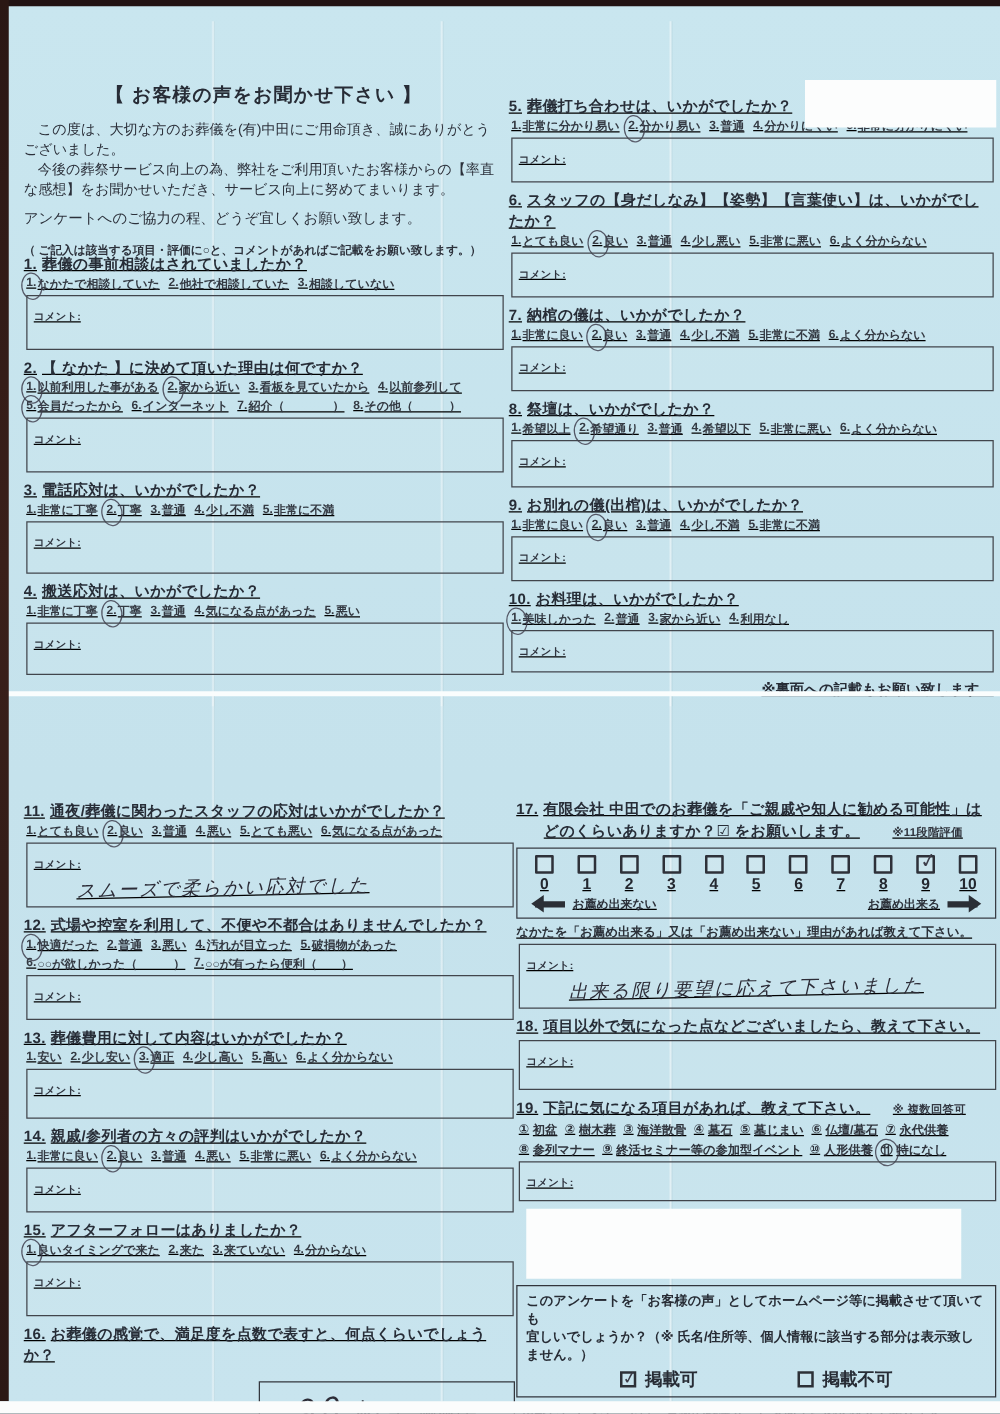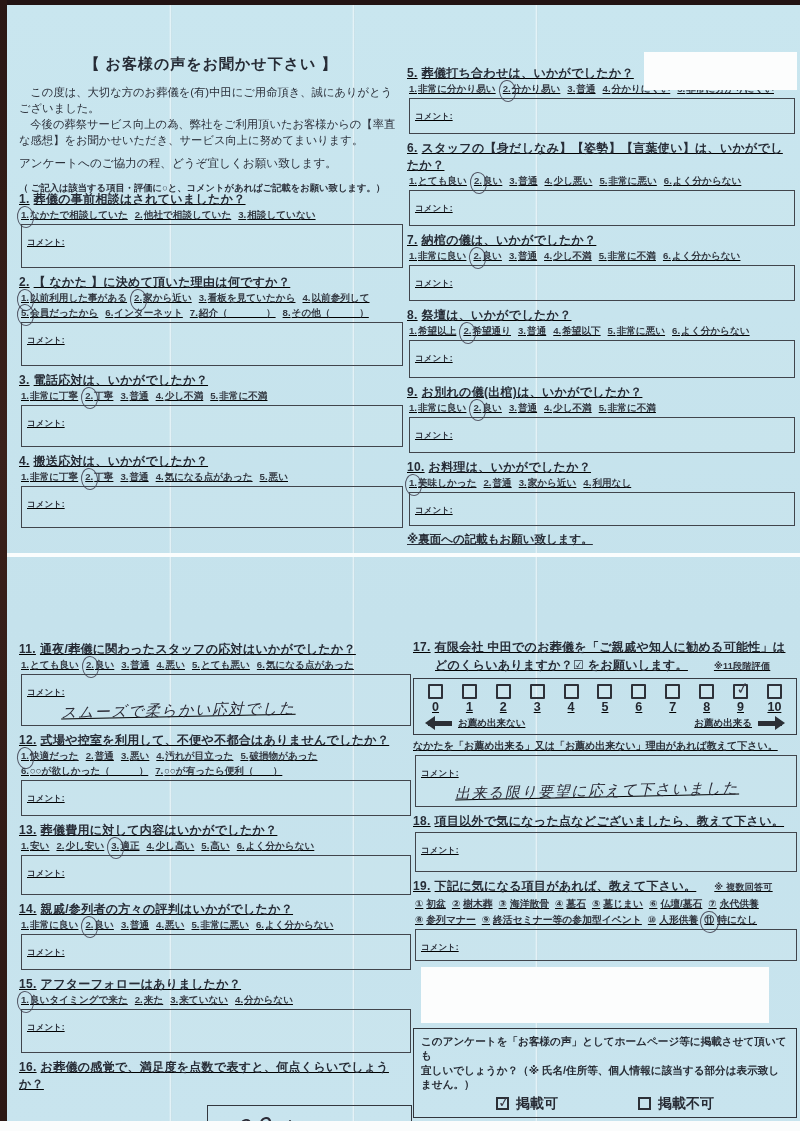--- a/index.html
+++ b/index.html
@@ -5,21 +5,21 @@
   html,body{margin:0;padding:0;background:#101010;}
   *{box-sizing:border-box;font-family:"Liberation Sans","DejaVu Sans",sans-serif;}
   .frame{position:relative;width:800px;height:1131px;overflow:hidden;margin:0 auto;
          background:linear-gradient(180deg,#c9e6ef 0%,#c5e2ec 55%,#c8e4ee 100%);}
   .edge-top{position:absolute;top:0;left:0;right:0;height:5px;background:#221313;}
   .edge-left{position:absolute;top:0;left:0;width:7px;bottom:10px;
              background:linear-gradient(180deg,#2a1714,#3a201a 40%,#2c1815);}
   .edge-bottom{position:absolute;left:0;right:0;bottom:0;height:10px;background:#fbfcfc;}
   .sep{position:absolute;left:0;right:0;top:553px;height:4px;background:#fafdfd;}
   .page{position:absolute;left:7px;right:0;}
-  #page1{top:5px;height:548px;}
+  #page1{top:17px;height:548px;}
   #page2{top:557px;height:564px;}
   .crease{position:absolute;top:0;bottom:0;width:3px;pointer-events:none;
           background:linear-gradient(to right,rgba(255,255,255,0),rgba(255,255,255,.5),rgba(150,185,195,.28));}
 
   
   #p1-head{position:absolute;left:12px;top:50px;width:384px;color:#2c313b;}
   #p1-head h1{font-size:15px;margin:0 0 10px;text-align:center;letter-spacing:1px;color:#272c36;}
   #p1-head p{margin:0;font-size:11.3px;font-weight:400;line-height:1.42;}
   #p1-head .p3{margin-top:7px;font-size:11.6px;}
   #p1-head .note{margin-top:10px;font-size:9.3px;font-weight:600;}
@@ -90,21 +90,21 @@
   .pub-box{border:1.6px solid #31353c;padding:5px 7px 4px;font-size:10.6px;font-weight:600;
            color:#272c35;margin-top:2px;line-height:1.35;}
   .pub-row{display:flex;justify-content:center;gap:80px;font-size:14px;font-weight:bold;margin-top:3px;}
   .pub-opt{display:inline-flex;align-items:center;}
   .cbx{display:inline-block;width:13px;height:13px;border:2px solid #2c3037;margin-right:7px;position:relative;}
   .cbx.checked::after{content:"✓";position:absolute;top:-6px;left:0;font-size:14px;color:#3c3c48;
                       transform:rotate(-8deg);}
   .closing{font-size:10.4px;font-weight:600;color:#2b313b;margin-top:5px;padding:0 4px;line-height:1.5;}
   .closing .r{text-align:right;}
 
-  .backnote{font-size:11.5px;font-weight:bold;margin-top:2px;color:#272c36;text-decoration:underline;}
+  .backnote{font-size:11.5px;font-weight:bold;text-align:right;margin-top:2px;color:#272c36;text-decoration:underline;}
 </style>
 </head>
 <body>
 
 <div class="frame">
   <div class="edge-top"></div>
 
   <div class="page" id="page1">
     <div class="crease" style="left:162px"></div>
     <div class="crease" style="left:345px"></div>

